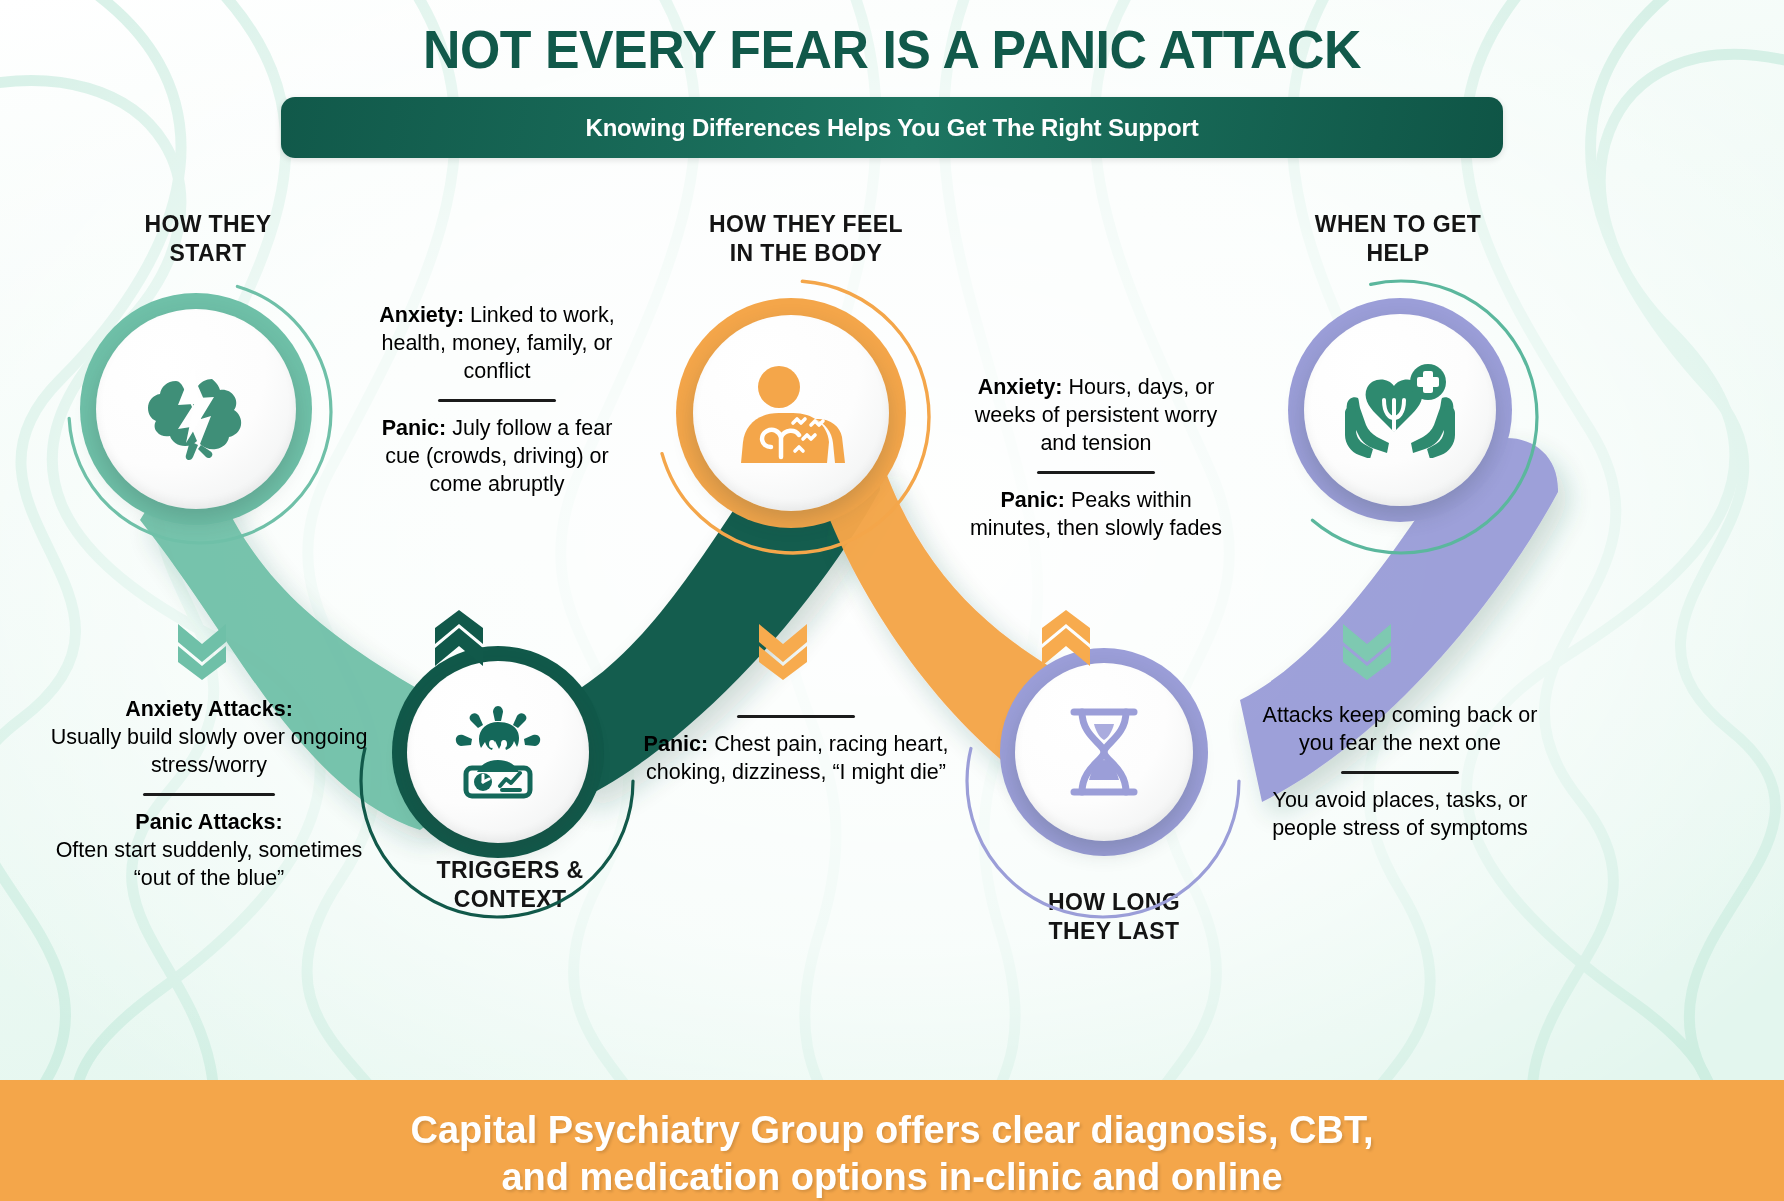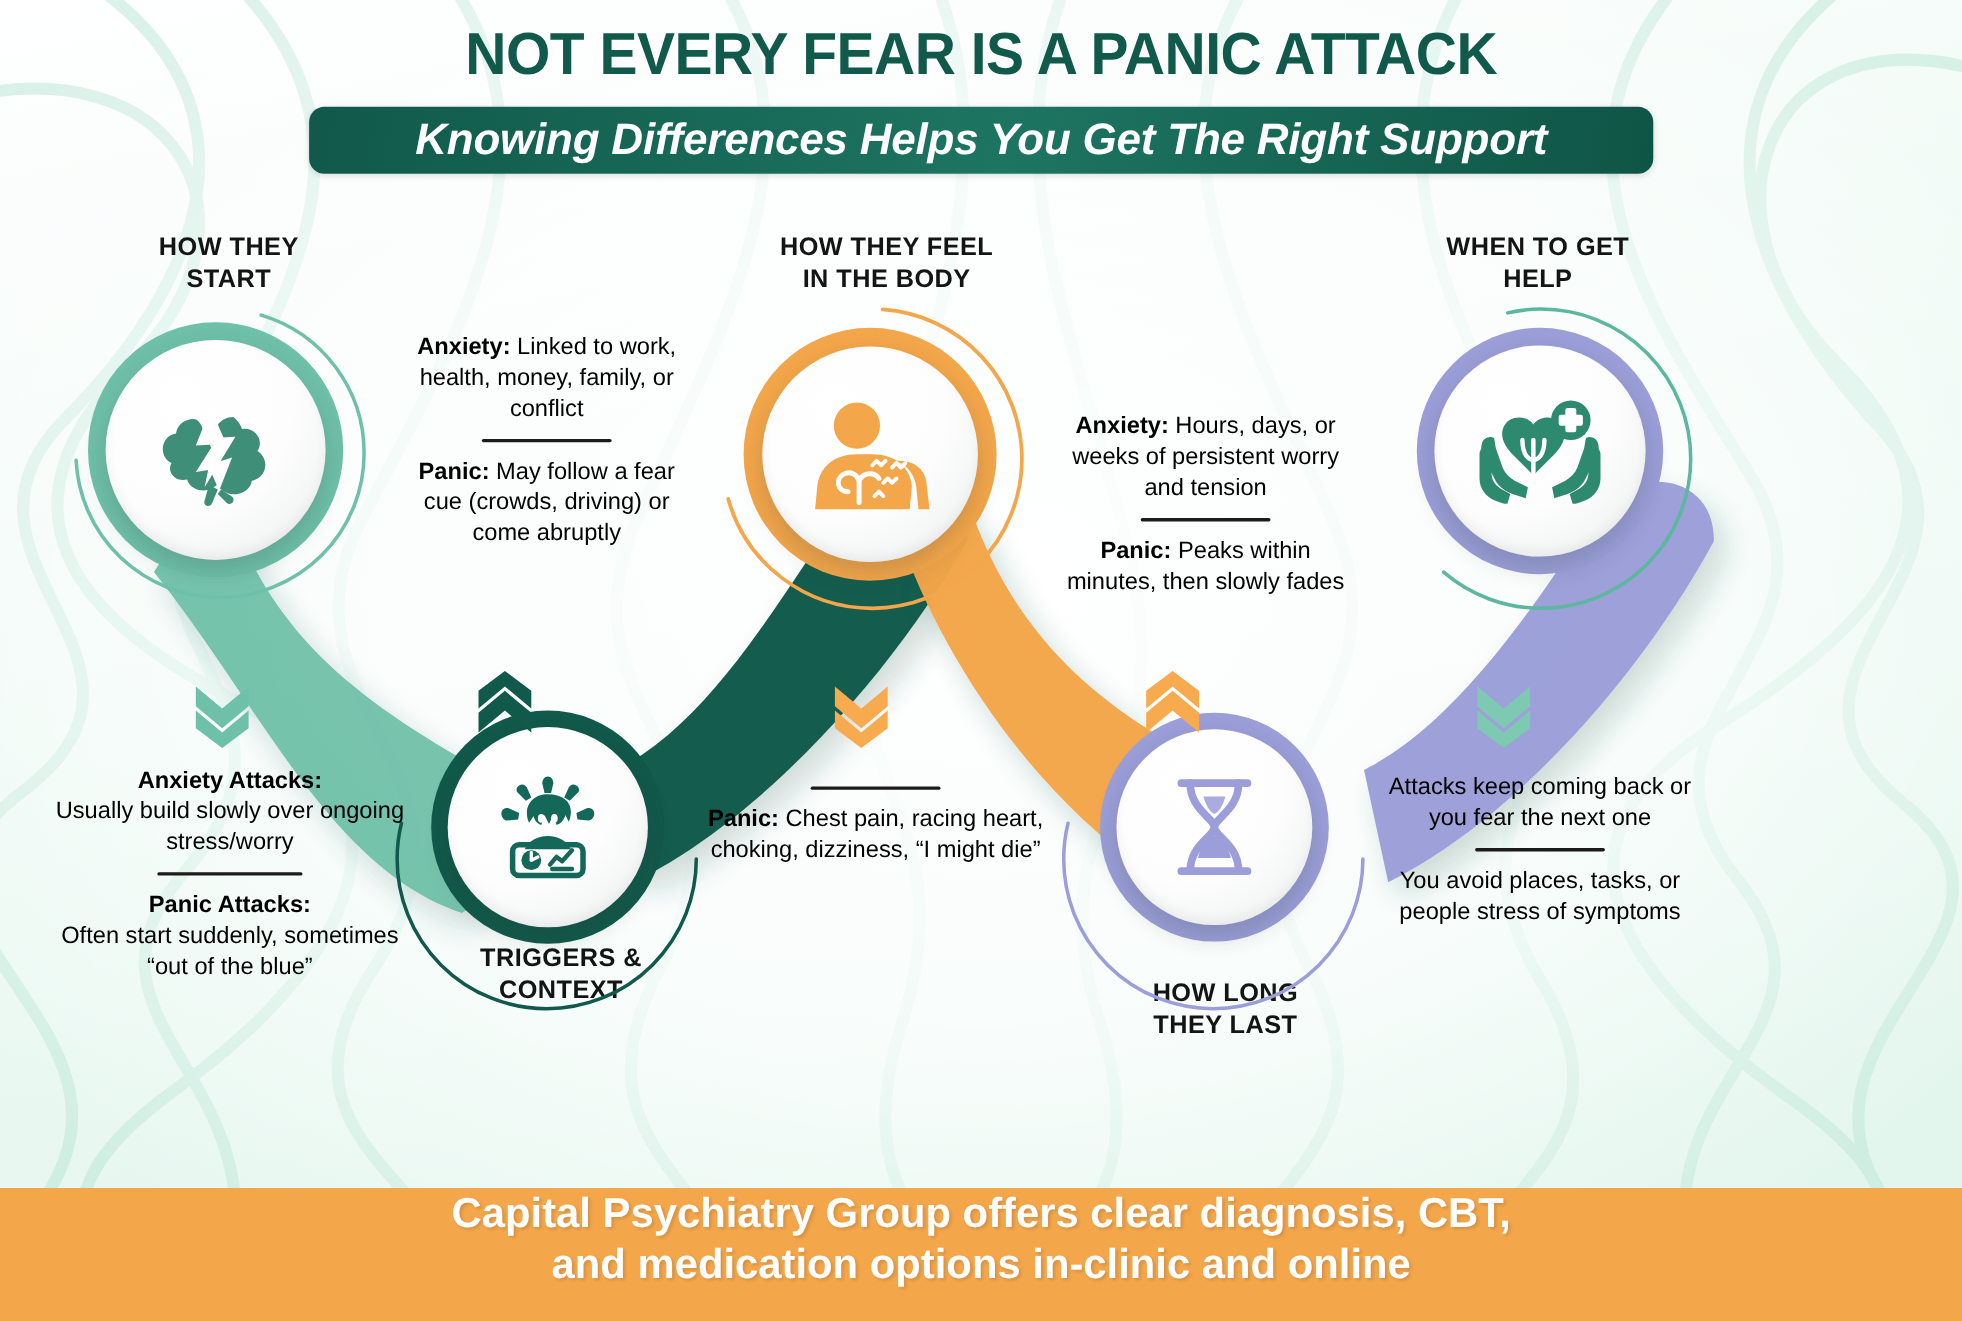--- a/index.html
+++ b/index.html
@@ -32,23 +32,22 @@
   }
   .subtitle-bar {
     position: absolute; left: 281px; top: 97px;
     width: 1222px; height: 61px;
     border-radius: 14px;
     background: linear-gradient(100deg, #11594a 0%, #1d7561 52%, #0f5546 100%);
     display: flex; align-items: center; justify-content: center;
     box-shadow: 0 2px 6px rgba(0,0,0,0.12);
   }
   .subtitle-bar span {
-    color: #ffffff; font-size: 40px; font-weight: 700;
+    color: #ffffff; font-size: 24px; font-weight: 700;
     letter-spacing: -0.2px;
-    font-style: italic;
   }
 
   
   .sec-head {
     position: absolute; text-align: center;
     font-size: 23px; font-weight: 800; line-height: 1.28;
     color: #141414; letter-spacing: 0.4px;
     white-space: pre-line;
   }
   #head-start  { left: 38px;   top: 210px; width: 340px; }
@@ -91,21 +90,21 @@
     width: 132px; height: 3px; background: #1b1b1b;
     margin: 13px auto 13px auto; border-radius: 2px;
   }
   .rule.short { width: 118px; }
 
   
   .footer-bar {
     position: absolute; left: 0; bottom: 0; z-index: 6;
     width: 1784px; height: 121px;
     background: #f4a64a;
-    display: flex; align-items: flex-start; justify-content: center;
+    display: flex; align-items: flex-end; justify-content: center;
   }
   .footer-bar span {
     display: block;
     color: #ffffff; font-size: 38px; font-weight: 700;
     text-align: center; line-height: 1.24;
     white-space: pre-line;
     text-shadow: 2px 2px 3px rgba(0,0,0,0.13);
   }
 </style>
 </head>
@@ -381,21 +380,21 @@
   </div>
 
   <div class="tblock" style="left:372px; top:302px; width:250px;">
     <p>
       <b>Anxiety:</b>
       <span>Linked to work, health, money, family, or conflict</span>
     </p>
     <div class="rule short"></div>
     <p>
       <b>Panic:</b>
-      <span>May follow a fear cue (crowds, driving) or come abruptly</span>
+      <span>July follow a fear cue (crowds, driving) or come abruptly</span>
     </p>
   </div>
 
   <div class="tblock" style="left:636px; top:702px; width:320px;">
     <div class="rule short"></div>
     <p>
       <b>Panic:</b>
       <span>Chest pain, racing heart, choking, dizziness, “I might die”</span>
     </p>
   </div>

